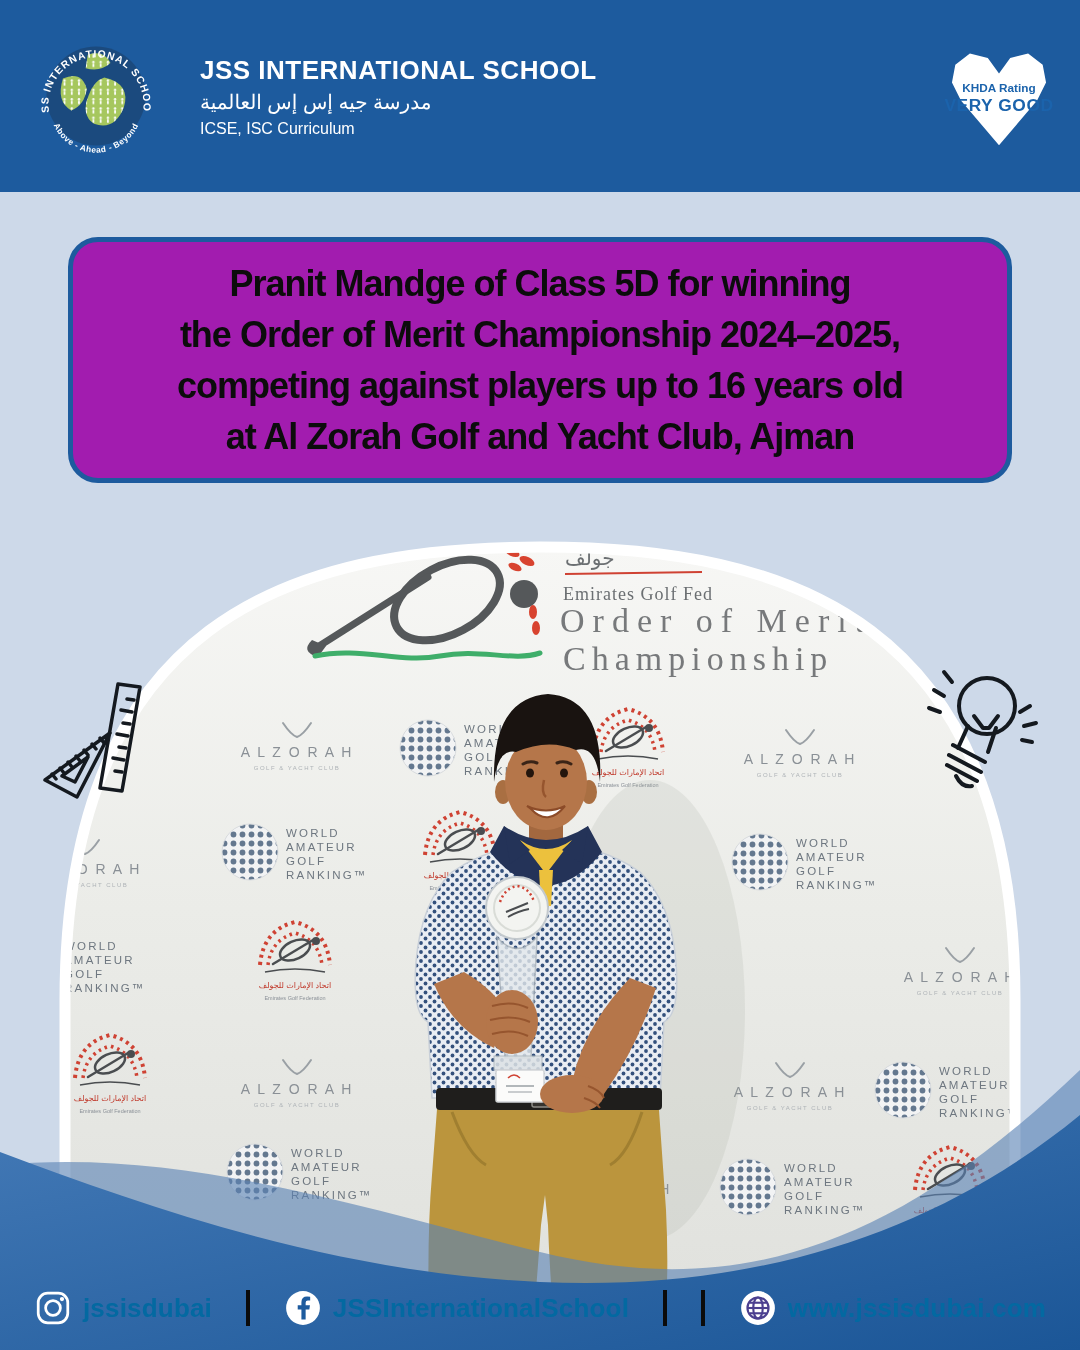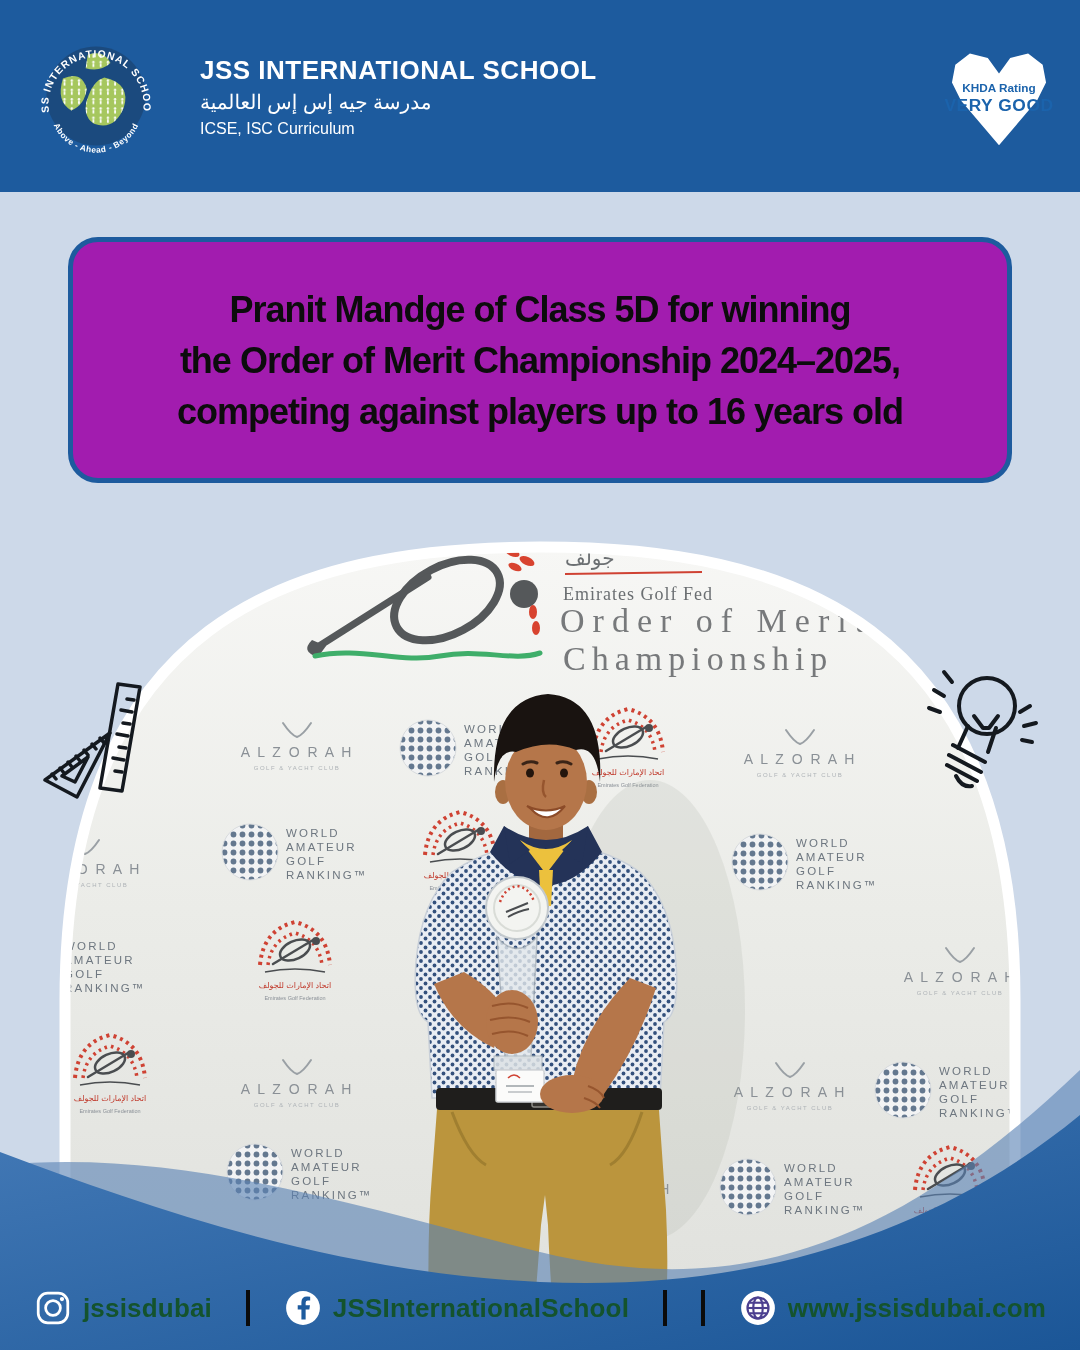--- a/index.html
+++ b/index.html
@@ -33,21 +33,21 @@
     letter-spacing:-1px; line-height:51px; white-space:nowrap;
   }
   
   .scene { position:absolute; left:0; top:0; z-index:1; }
   
   .footer-bar {
     position:absolute; left:0; top:1278px; width:1080px; height:60px; z-index:7;
     display:flex; align-items:center; justify-content:space-evenly;
   }
   .f-item { display:flex; align-items:center; gap:11px; cursor:pointer; }
-  .f-item .lbl { color:#14532d; font-size:26px; font-weight:bold; letter-spacing:.2px; }
+  .f-item .lbl { color:#0369a1; font-size:26px; font-weight:bold; letter-spacing:.2px; }
   .f-div { width:4px; height:36px; background:#0b0b0b; }
   .icn { width:38px; height:38px; display:block; }
   svg text { font-family:"Liberation Sans", sans-serif; }
   .serifed { font-family:"Liberation Serif", serif; }
 </style>
 </head>
 <body>
 
 <svg class="scene" width="1080" height="1350" viewBox="0 0 1080 1350">
   <defs>
@@ -258,20 +258,21 @@
       <text x="50" y="46" font-size="10.5" font-weight="bold" fill="#1b63ac" text-anchor="middle">KHDA Rating</text>
       <text x="50" y="63" font-size="15.5" font-weight="bold" fill="#1b63ac" text-anchor="middle" letter-spacing=".5">VERY GOOD</text>
     </svg>
   </div>
 </div>
 
 <div class="announce">
   <div class="ln">Pranit Mandge of Class 5D for winning</div>
   <div class="ln">the Order of Merit Championship 2024–2025,</div>
   <div class="ln">competing against players up to 16 years old</div>
+  <div class="ln">at Al Zorah Golf and Yacht Club, Ajman</div>
 </div>
 
 <div class="footer-bar">
   <div class="f-item">
     <svg class="icn" viewBox="0 0 36 36">
       <rect x="4" y="4" width="28" height="28" rx="9" fill="none" stroke="#ffffff" stroke-width="2.6"></rect>
       <circle cx="18" cy="18" r="7" fill="none" stroke="#ffffff" stroke-width="2.6"></circle>
       <circle cx="26.5" cy="9.5" r="2" fill="#ffffff"></circle>
     </svg>
     <span class="lbl">jssisdubai</span>

